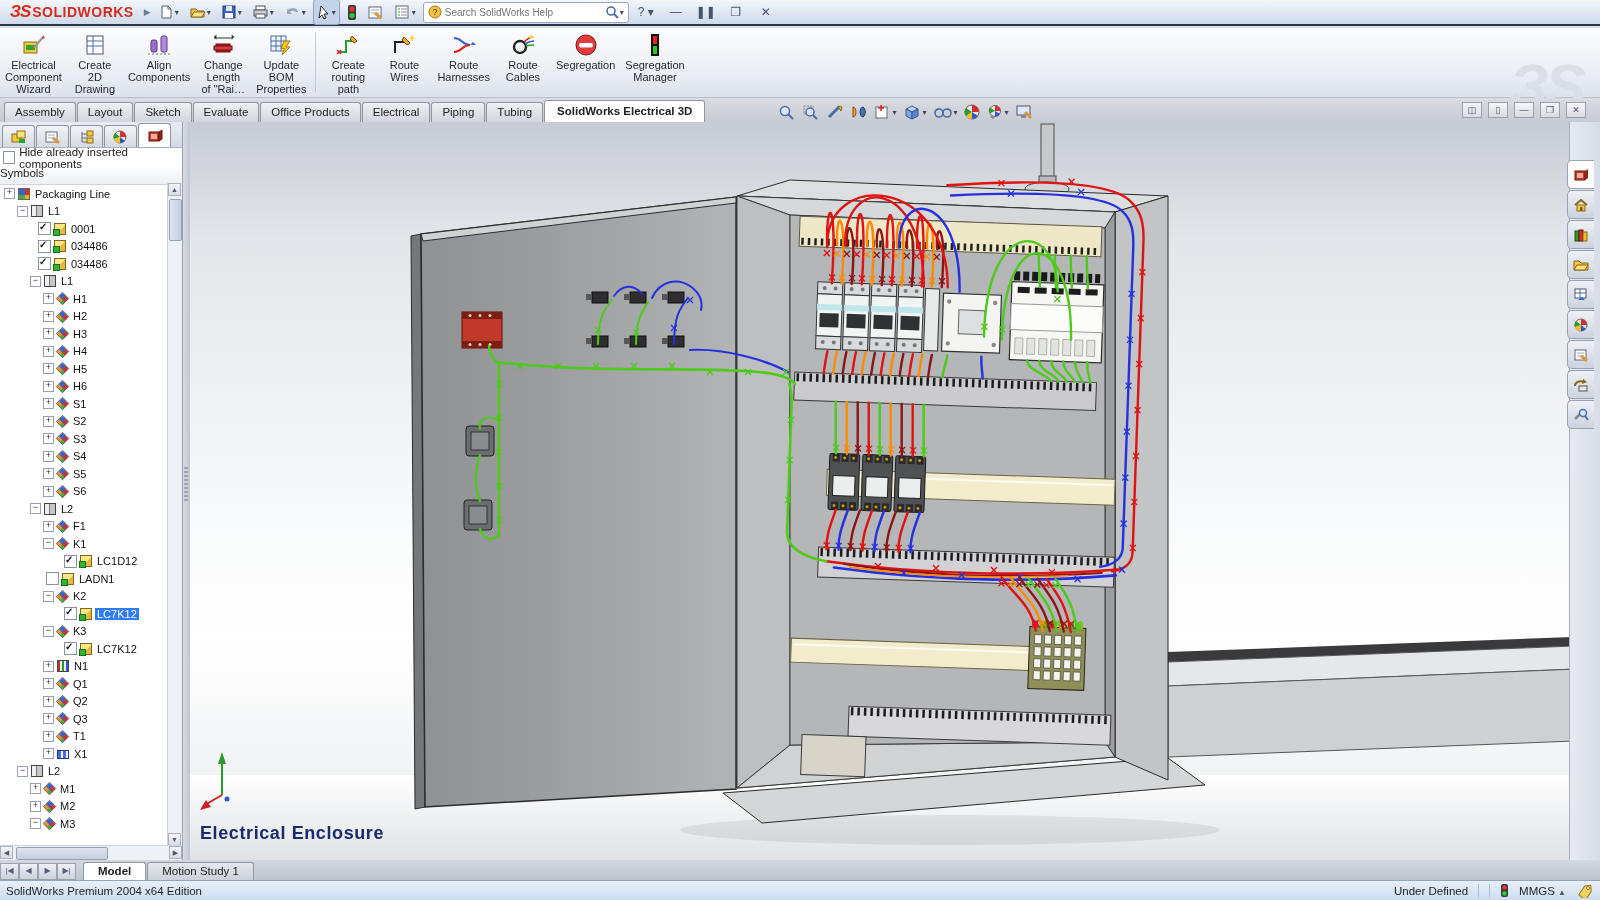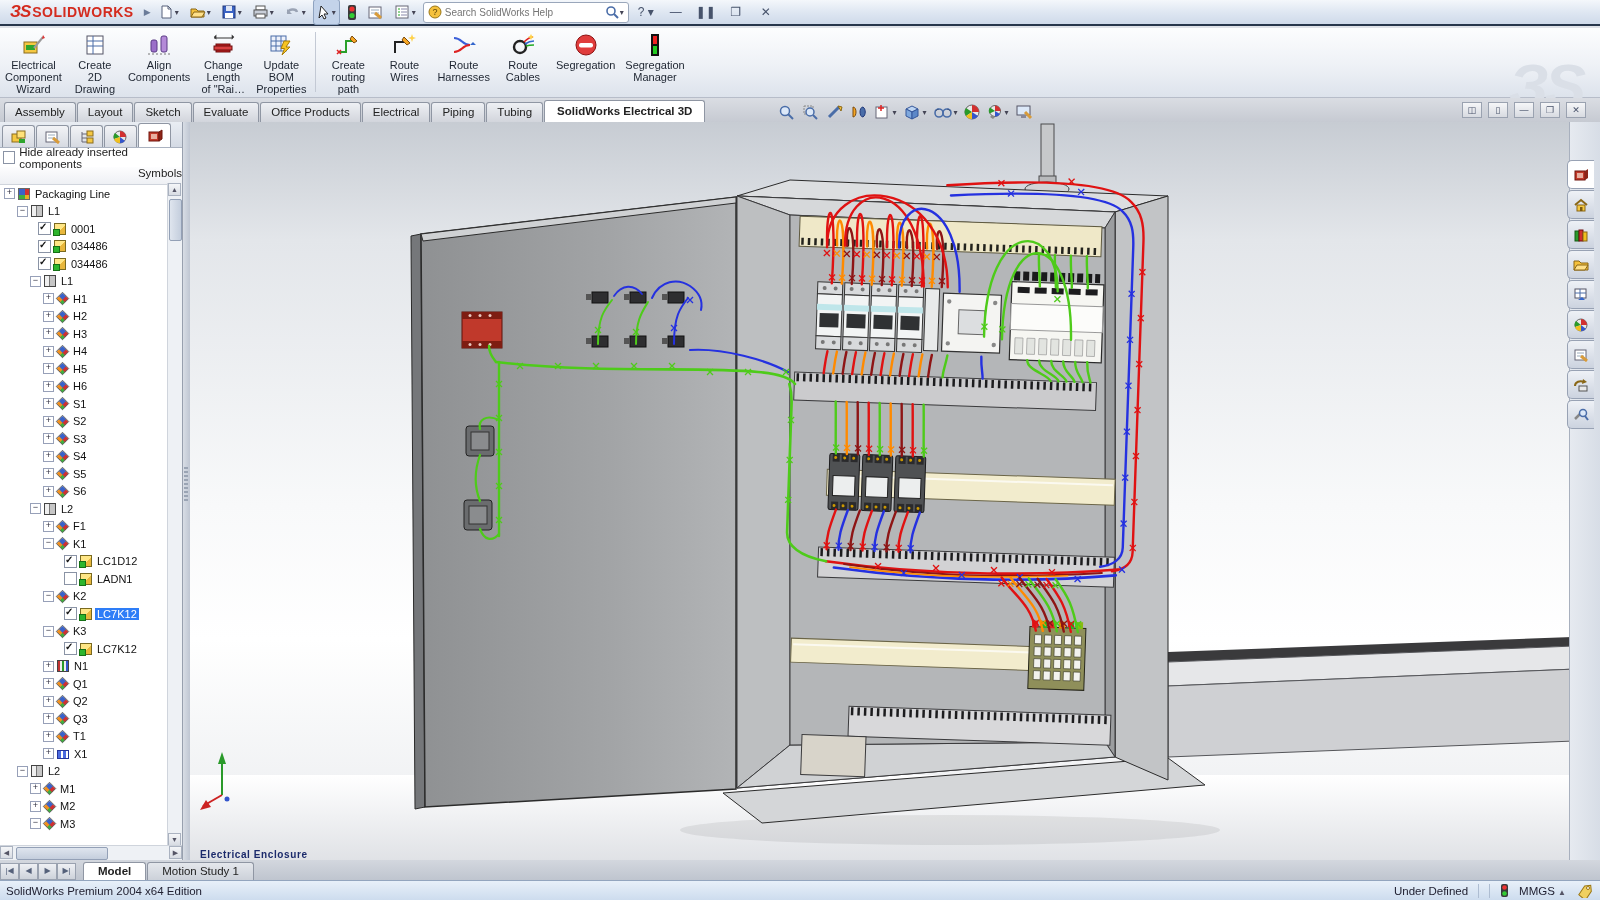--- a/index.html
+++ b/index.html
@@ -37,21 +37,21 @@
   .hicon{display:flex;align-items:center;gap:1px}
   #childwin{margin-left:auto;display:flex;gap:6px;margin-right:14px;margin-bottom:4px}
   .cwbtn{width:18px;height:14px;border:1px solid #9aa2b0;background:linear-gradient(#f5f6f8,#d8dbe1);display:flex;align-items:center;justify-content:center;font-size:9px;color:#48526a}
   
   #leftpanel{position:absolute;left:0;top:122px;width:183px;height:738px;background:#fff;border-right:1px solid #98a0ae;box-sizing:border-box}
   #ptabs{height:25px;background:linear-gradient(#e9edf3,#d4dae4);display:flex;align-items:flex-end;padding-left:2px;gap:1px;border-bottom:1px solid #aab2c0}
   .ptab{width:31px;height:21px;border:1px solid #8f96a3;border-bottom:none;border-radius:3px 3px 0 0;background:linear-gradient(#f2f3f6,#d6dae2);display:flex;align-items:center;justify-content:center}
   .ptab.active{background:#fff;height:23px}
   #hiderow{height:19px;display:flex;align-items:center;gap:4px;padding-left:3px}
   .cbx{width:11px;height:11px;border:1px solid #8a93a5;background:#fff;display:inline-flex;align-items:center;justify-content:center;font-size:9px;font-weight:bold;color:#111}
-  #symhdr{height:17px;text-align:right;font-size:11.5px;color:#222;border-bottom:1px solid #cfd4dc;background:linear-gradient(#fdfdfe,#eef0f4)}
+  #symhdr{height:17px;text-align:left;font-size:11.5px;color:#222;border-bottom:1px solid #cfd4dc;background:linear-gradient(#fdfdfe,#eef0f4)}
   #treewrap{position:absolute;left:0;top:61px;bottom:14px;right:14px;overflow:hidden;padding-top:2px}
   .trow{height:17.5px;display:flex;align-items:center;gap:3px;white-space:nowrap}
   .expander{width:9px;height:9px;border:1px solid #97a0b8;background:#fff;color:#334;
     font-size:9px;line-height:7px;text-align:center;flex:none}
   .cb{width:11px;height:11px;border:1px solid #8a93a5;background:#fff;flex:none;position:relative}
   .cb.checked::after{content:"✓";position:absolute;left:0px;top:-2px;font-size:10px;font-weight:bold;color:#111}
   .ticon{width:12px;height:12px;flex:none;position:relative;box-sizing:border-box}
   .tlabel{font-size:11px;color:#111;padding:0 2px}
   .trow.selected .tlabel{background:#2e7df7;color:#fff}
   .site-icon{border:1px solid #666;background:
@@ -74,21 +74,21 @@
   .sbtn{position:absolute;left:0;width:13px;height:13px;background:linear-gradient(#f5f6f8,#d8dce3);border:1px solid #aab2c0;box-sizing:border-box;font-size:7px;color:#556;text-align:center;line-height:11px}
   .vthumb{position:absolute;left:1px;top:16px;width:11px;height:40px;background:linear-gradient(90deg,#dfe5ee,#c4cedd);border:1px solid #93a0b6;border-radius:2px}
   .hscroll{position:absolute;left:0;bottom:0;height:14px;right:0;background:#eef1f5;border-top:1px solid #cfd4dc}
   .hthumb{position:absolute;left:16px;top:1px;height:11px;width:90px;background:linear-gradient(#dfe5ee,#c4cedd);border:1px solid #93a0b6;border-radius:2px}
   #splitter{position:absolute;left:183px;top:122px;width:7px;height:738px;background:linear-gradient(90deg,#d8dde5,#bfc6d2);border-right:1px solid #98a0ae}
   #splitgrip{position:absolute;left:1px;top:345px;width:4px;height:36px;background:repeating-linear-gradient(#9aa4b4 0 2px,transparent 2px 4px)}
   
   #viewport{position:absolute;left:190px;top:122px;width:1410px;height:738px;
     background:linear-gradient(180deg,#c7ccd3 0,#e3e6ea 16%,#f8f9fa 52%,#ffffff 70%,#e9ebee 100%);overflow:hidden}
   #scene{position:absolute;left:0;top:0;width:1410px;height:738px}
-  #annotation{position:absolute;left:10px;bottom:0;font-weight:bold;font-size:10px;color:#1b2a6b;letter-spacing:.6px}
+  #annotation{position:absolute;left:10px;bottom:16px;font-weight:bold;font-size:18px;color:#1b2a6b;letter-spacing:.6px}
   
   #tpstrip{position:absolute;right:0;top:0;width:30px;height:738px;background:linear-gradient(90deg,#e6eaf0,#d7dde6);border-left:1px solid #a8b0be}
   #tpbtns{position:absolute;right:6px;top:38px;display:flex;flex-direction:column;gap:1px}
   .tpbtn{width:26px;height:27px;border:1px solid #98a2b4;border-right:none;border-radius:5px 0 0 5px;
     background:linear-gradient(#eef1f6,#ccd3df);display:flex;align-items:center;justify-content:center}
   .tpbtn.active{background:#fff}
   
   #bottombar{position:absolute;left:0;top:860px;width:1600px;height:20px;background:linear-gradient(#d3d7de,#bfc5cf);display:flex;align-items:flex-end}
   .navbtn{width:17px;height:15px;border:1px solid #9aa2b0;background:linear-gradient(#eef0f4,#cdd2da);font-size:8px;color:#55617a;text-align:center;line-height:13px;margin-bottom:0px}
   .mtab{padding:2px 14px 3px;border:1px solid #8f96a3;border-bottom:none;border-radius:3px 3px 0 0;background:linear-gradient(#e4e7ec,#ccd1d9);font-size:11.5px;margin-left:1px;white-space:nowrap}
@@ -595,21 +595,21 @@
 
           <span class="ticon component-icon"></span>
           <span class="tlabel">K1</span>
         </div>
         <div class="trow" style="padding-left: 64px;">
 
           <span class="cb checked"></span>
           <span class="ticon part-icon"></span>
           <span class="tlabel">LC1D12</span>
         </div>
-        <div class="trow" style="padding-left: 64px;">
+        <div class="trow" style="padding-left: 46px;">
 
           <span class="cb unchecked"></span>
           <span class="ticon part-icon"></span>
           <span class="tlabel">LADN1</span>
         </div>
         <div class="trow" style="padding-left: 43px;">
           <span class="expander">−</span>
 
           <span class="ticon component-icon"></span>
           <span class="tlabel">K2</span>

